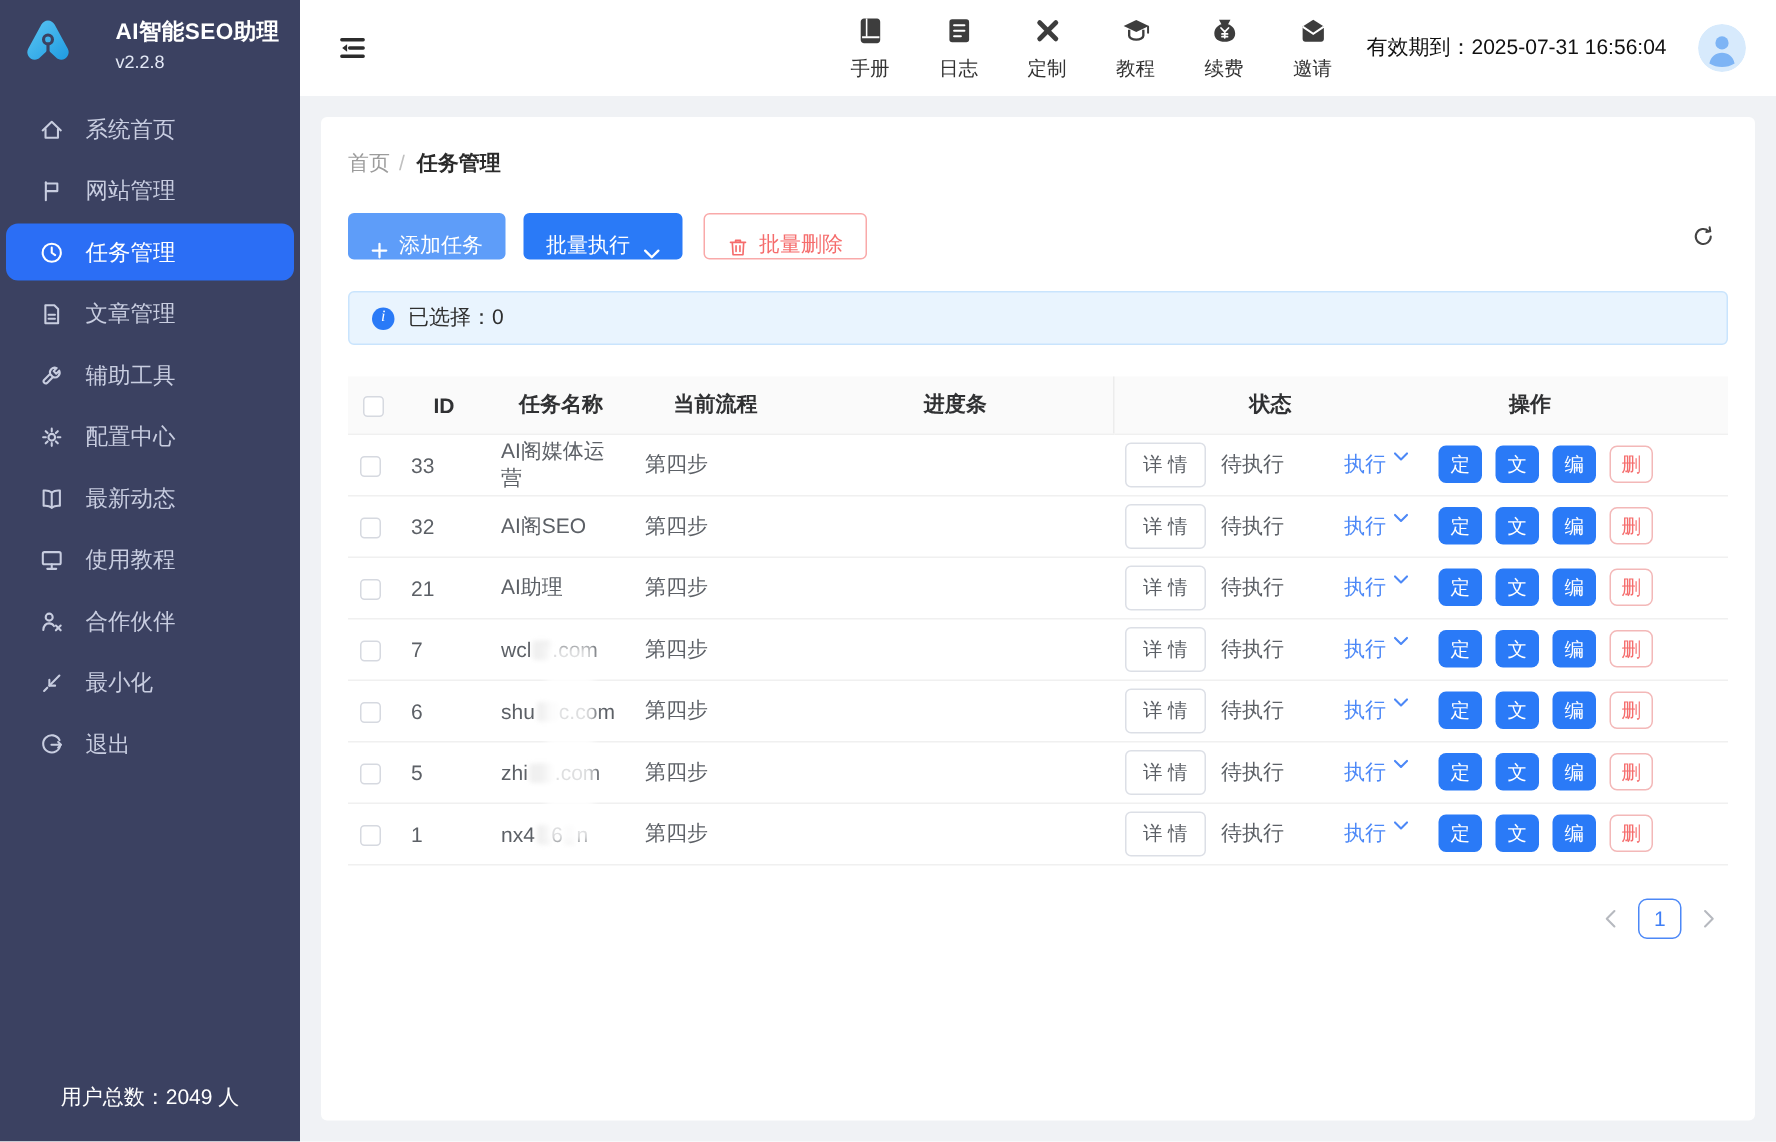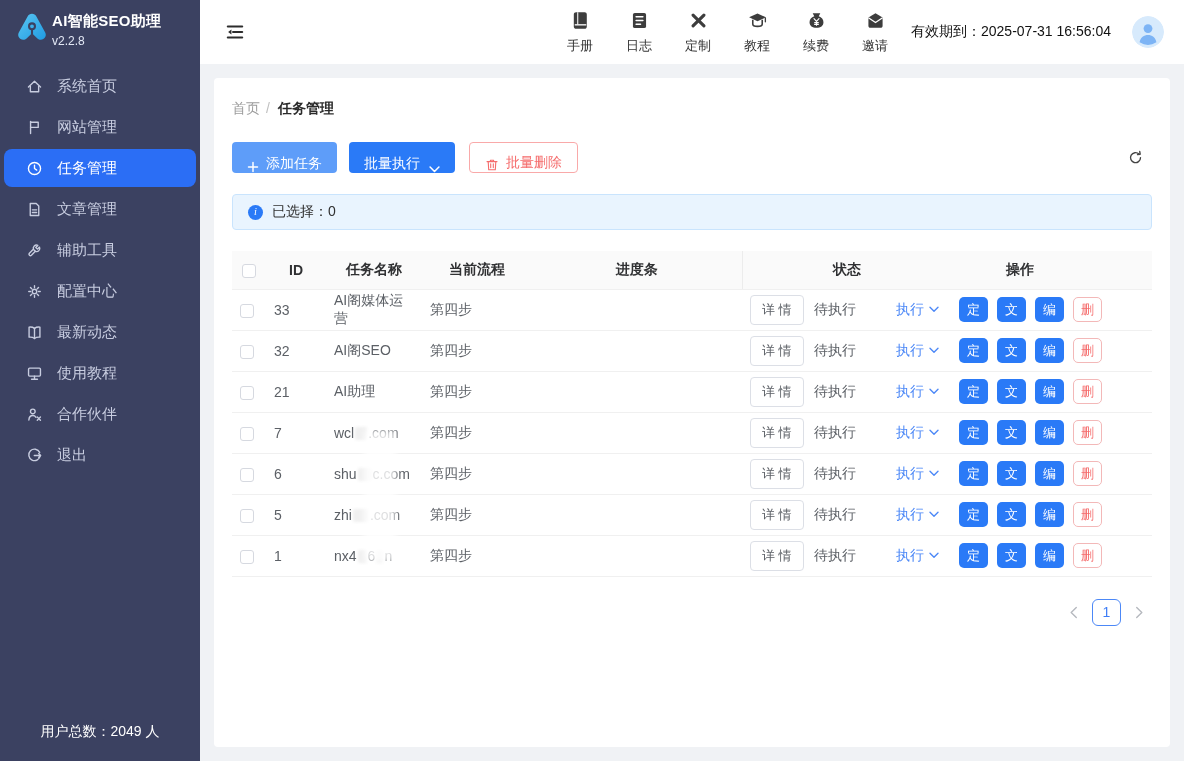--- a/index.html
+++ b/index.html
@@ -3,21 +3,21 @@
 <meta charset="utf-8">
 <style>
   *{box-sizing:border-box}
   html,body{margin:0;padding:0}
   body{width:1184px;height:761px;overflow:hidden;background:#f0f2f5;color:#333;
        font-family:"Liberation Sans","DejaVu Sans",sans-serif;font-size:14px}
   .app{display:flex;width:100%;height:100%}
 
   
   .sidebar{width:200px;flex:0 0 200px;background:var(--sidebar-bg,#3b4161);display:flex;flex-direction:column;color:#c8cde0}
-  .logo{display:flex;align-items:center;gap:0;padding:12px 8px 12px 12px}
+  .logo{display:flex;align-items:center;gap:25px;padding:12px 8px 12px 12px}
   .logo-text .t{color:#fff;font-size:15px;font-weight:bold;letter-spacing:.3px;white-space:nowrap}
   .logo-text .v{color:#e3e8f5;font-size:12px;margin-top:3px}
   .nav{padding-top:4px}
   .nav-item{display:flex;align-items:center;gap:14px;height:38px;margin:3px 4px;padding-left:22px;border-radius:8px;font-size:15px;cursor:pointer}
   .nav-item.active{background:var(--active,#2b6ef5);color:#fff}
   .nav-icon{display:flex}
   .nav-icon svg{width:17px;height:17px;fill:none;stroke:currentColor;stroke-width:1.3;stroke-linecap:round;stroke-linejoin:round}
   .side-footer{margin-top:auto;text-align:center;color:#fff;font-size:14px;padding:14px 0 20px}
 
   
@@ -54,21 +54,21 @@
   .alert{height:36px;background:#e9f4fe;border:1px solid #c9e4fd;border-radius:4px;display:flex;align-items:center;gap:9px;padding:0 15px;font-size:14px;color:#2f2f2f;margin-bottom:21px}
   .info-icon{width:15px;height:15px;border-radius:50%;background:var(--primary,#2a7af7);color:#fff;font-size:10.5px;line-height:1;display:flex;align-items:center;justify-content:center;font-family:"Liberation Serif",serif;font-style:italic;flex:0 0 15px}
 
   
   table{width:100%;border-collapse:collapse;table-layout:fixed;font-size:14px;color:#5c6066}
   thead th{background:#fafafa;text-align:center;font-weight:bold;color:#303133;height:38px;padding:0 8px;border-bottom:1px solid #f0f0f0}
   th.divided{border-left:1px solid #ececec}
   tbody td{height:41px;padding:0 8px;border-bottom:1px solid #f0f0f0}
   .cb{display:inline-block;width:14px;height:14px;border:1px solid #d6d9e0;border-radius:3px;background:#fff;vertical-align:middle;cursor:pointer}
   .detail-btn{padding:5px 11px;background:#fff;border:1px solid #dcdfe6;border-radius:4px;color:#5c6066;font-size:13px;cursor:pointer;white-space:nowrap;font-family:inherit}
-  .exec-link{color:#4c88f7;cursor:pointer;display:inline-flex;align-items:center;gap:5px;margin-right:20px;font-size:14px}
+  .exec-link{color:#4c88f7;cursor:pointer;display:inline-flex;gap:5px;margin-right:20px;font-size:14px}
   .exec-link svg{width:10px;height:7px}
   .op-btn{width:29px;height:25px;border-radius:5px;border:none;background:var(--primary,#2a7af7);color:#fff;font-size:13px;margin-right:9px;cursor:pointer;font-family:inherit;padding:0}
   .op-btn.red{background:#fff;color:var(--danger,#f56c6c);border:1px solid #f3b8b8}
   .op-cell{white-space:nowrap}
   .mask{display:inline-block;height:13px;background:#f0f0f0;border-radius:2px;vertical-align:-2px;margin:0 1px;filter:blur(1.5px)}
   .smudge{position:absolute;left:150px;top:352px;width:32px;height:132px;background:rgba(255,255,255,.8);filter:blur(3px);pointer-events:none}
 
   
   .pagination{display:flex;justify-content:flex-end;align-items:center;gap:14px;margin-top:22px;padding-right:8px}
   .page-arrow{color:#b6b9bf;cursor:pointer;display:flex}
@@ -179,20 +179,30 @@
               <circle cx="6.4" cy="5.1" r="2.2"></circle>
               <path d="M2.7 13.2c.2-2.7 1.8-4.2 3.7-4.2 1.2 0 2.3.6 3 1.7"></path>
               <path d="m10.6 10.4 3 3m0-3-3 3"></path>
             </svg>
           </span>
           <span>合作伙伴</span>
         </div>
         <div class="nav-item">
           <span class="nav-icon">
             <svg viewBox="0 0 16 16">
+              <path d="M12.8 3.2 6.5 9.5"></path>
+              <path d="M6.5 5.9v3.6h3.6"></path>
+              <path d="m3.2 12.8 2-2"></path>
+            </svg>
+          </span>
+          <span>最小化</span>
+        </div>
+        <div class="nav-item">
+          <span class="nav-icon">
+            <svg viewBox="0 0 16 16">
               <path d="M12.9 5.1A5.4 5.4 0 1 0 13.4 8"></path>
               <path d="M7.8 8h6m-1.8-1.8L13.8 8 12 9.8"></path>
             </svg>
           </span>
           <span>退出</span>
         </div>
       </nav>
     <div class="side-footer">用户总数：2049 人</div>
   </aside>
 

